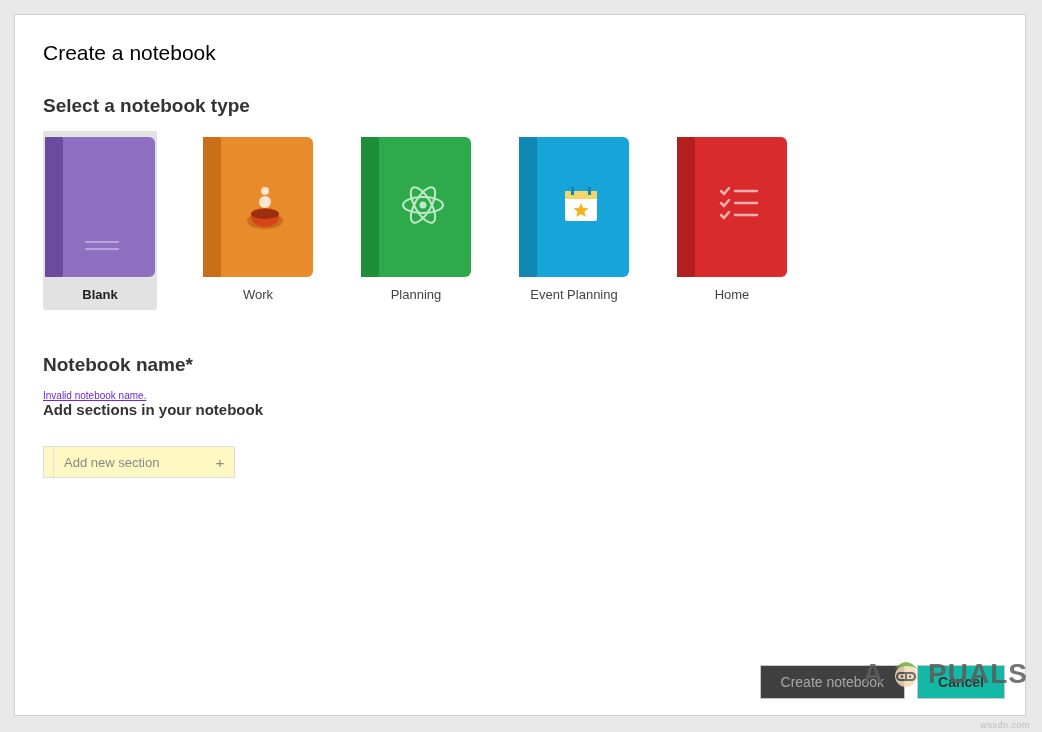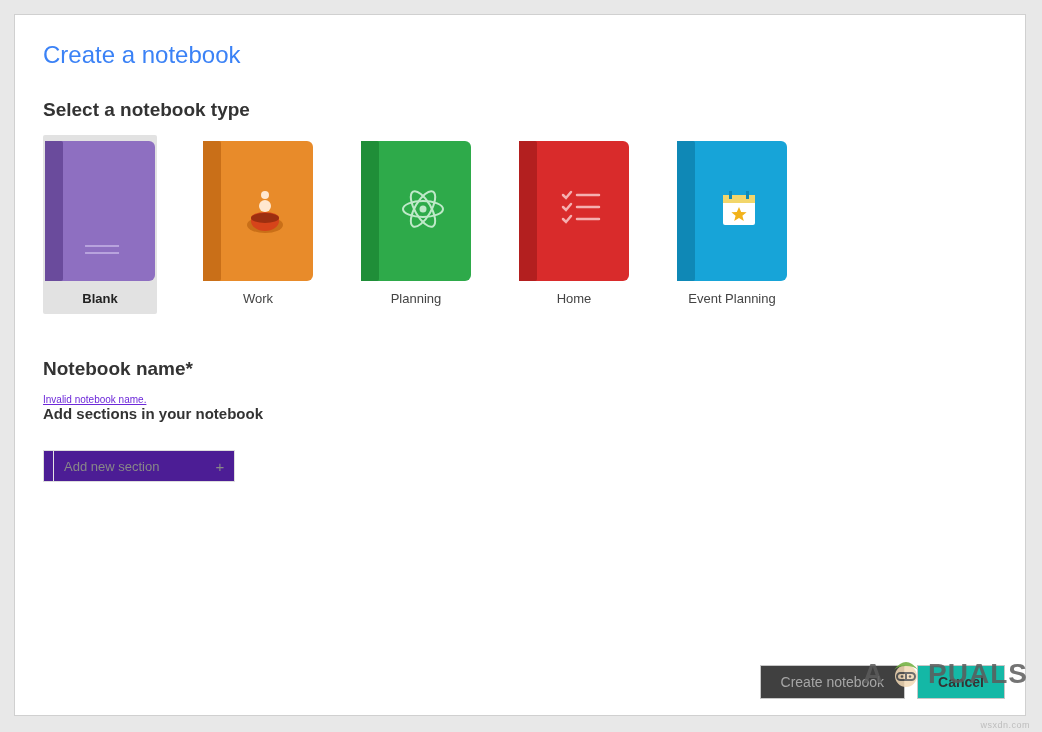--- a/index.html
+++ b/index.html
@@ -15,23 +15,23 @@
       position: absolute;
       left: 14px;
       top: 14px;
       width: 1012px;
       height: 702px;
       background: #fff;
       border: 1px solid #d0d0d0;
       padding: 26px 28px 18px 28px;
     }
     .title {
-      font-size: 24px;
+      font-size: 21px;
       font-weight: 300;
-      color: #3b82f6;
+      color: #000000;
       margin-bottom: 30px;
     }
     .section-label {
       font-size: 19px;
       font-weight: 600;
       color: #333;
       margin-bottom: 14px;
     }
     .nb-types {
       display: flex;
@@ -115,21 +115,21 @@
       font-weight: 600;
       color: #333;
       margin-bottom: 28px;
     }
     .add-section {
       display: flex;
       align-items: center;
       width: 192px;
       height: 32px;
       border: 1px solid #ddd;
-      background: #4c1d95;
+      background: #fef9c3;
       cursor: pointer;
     }
     .add-section .handle {
       width: 10px; height: 100%;
       border-right: 1px solid #e4e4e4;
     }
     .add-section .add-label {
       flex: 1;
       padding-left: 10px;
       font-size: 13px;
@@ -238,20 +238,36 @@
             <g stroke="#bfe9c9" stroke-width="2" fill="none">
               <ellipse cx="25" cy="25" rx="20" ry="8"></ellipse>
               <ellipse cx="25" cy="25" rx="20" ry="8" transform="rotate(60 25 25)"></ellipse>
               <ellipse cx="25" cy="25" rx="20" ry="8" transform="rotate(120 25 25)"></ellipse>
             </g>
             <circle cx="25" cy="25" r="3.5" fill="#bfe9c9"></circle>
           </svg>
         </div>
       </div>
       <div class="nb-type-label">Planning</div>
+    </div>
+
+    <div class="nb-type">
+      <div class="book book-event">
+        <div class="spine"></div>
+        <div class="icon-center">
+          <svg width="44" height="44" viewBox="0 0 44 44">
+            <rect x="6" y="8" width="32" height="30" rx="2" fill="#fff"></rect>
+            <rect x="6" y="8" width="32" height="8" fill="#f2d66b"></rect>
+            <rect x="12" y="4" width="3" height="8" fill="#0f88b6"></rect>
+            <rect x="29" y="4" width="3" height="8" fill="#0f88b6"></rect>
+            <polygon points="22,20 24.2,25 29.6,25.3 25.4,28.7 26.8,34 22,31 17.2,34 18.6,28.7 14.4,25.3 19.8,25" fill="#f2b21a"></polygon>
+          </svg>
+        </div>
+      </div>
+      <div class="nb-type-label">Event Planning</div>
     </div>
 
     <div class="nb-type">
       <div class="book book-home">
         <div class="spine"></div>
         <div class="icon-center">
           <svg width="44" height="44" viewBox="0 0 44 44">
             <g stroke="#f5b0b0" stroke-width="2.5" fill="none" stroke-linecap="round">
               <path d="M4 8 l3 3 l5 -6"></path> 
                 <line x1="18" y1="8" x2="40" y2="8"></line>
@@ -259,36 +275,20 @@
                 <line x1="18" y1="20" x2="40" y2="20"></line>
               <path d="M4 32 l3 3 l5 -6"></path> 
                 <line x1="18" y1="32" x2="40" y2="32"></line>
             </g>
           </svg>
         </div>
       </div>
       <div class="nb-type-label">Home</div>
     </div>
 
-    <div class="nb-type">
-      <div class="book book-event">
-        <div class="spine"></div>
-        <div class="icon-center">
-          <svg width="44" height="44" viewBox="0 0 44 44">
-            <rect x="6" y="8" width="32" height="30" rx="2" fill="#fff"></rect>
-            <rect x="6" y="8" width="32" height="8" fill="#f2d66b"></rect>
-            <rect x="12" y="4" width="3" height="8" fill="#0f88b6"></rect>
-            <rect x="29" y="4" width="3" height="8" fill="#0f88b6"></rect>
-            <polygon points="22,20 24.2,25 29.6,25.3 25.4,28.7 26.8,34 22,31 17.2,34 18.6,28.7 14.4,25.3 19.8,25" fill="#f2b21a"></polygon>
-          </svg>
-        </div>
-      </div>
-      <div class="nb-type-label">Event Planning</div>
-    </div>
-
   </div>
 
   <div class="name-row">
     <div class="section-label">Notebook name*</div>
     <div class="error-text">Invalid notebook name.</div>
   </div>
 
   <div class="sections-label">Add sections in your notebook</div>
   <div class="add-section">
     <div class="handle"></div>

